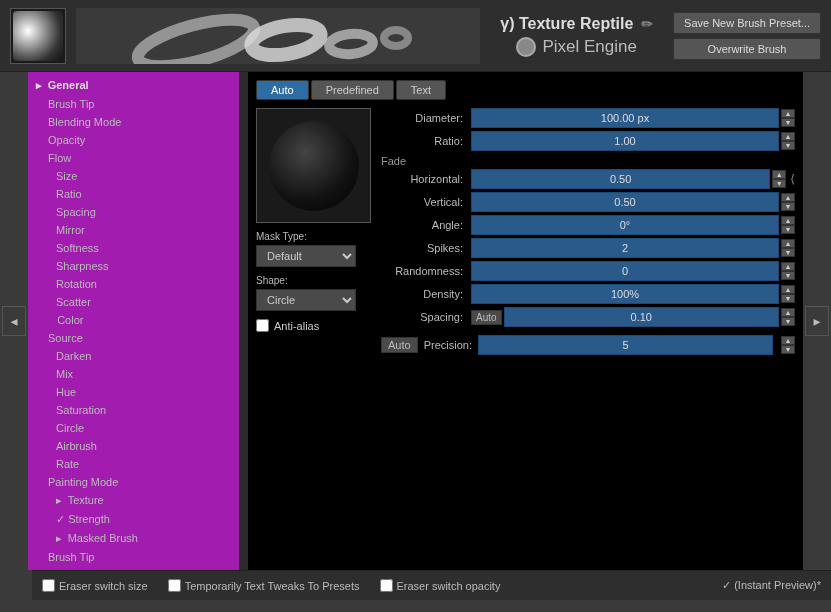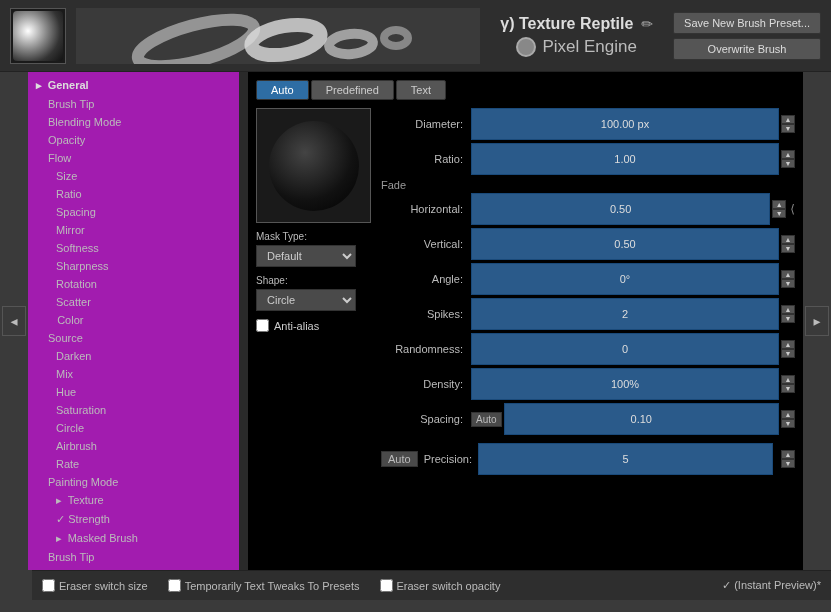--- a/index.html
+++ b/index.html
@@ -257,21 +257,21 @@
     .right-param-label {
       width: 90px;
       text-align: right;
       padding-right: 8px;
       color: #bbb;
       font-size: 11px;
       flex-shrink: 0;
     }
     .right-param-bar {
       flex: 1;
-      height: 32px;
+      height: 20px;
       background: #2a5a8a;
       border: 1px solid #1a4a7a;
       display: flex;
       align-items: center;
       padding: 0 4px;
     }
     .right-param-value {
       flex: 1;
       text-align: center;
       color: #ddd;

